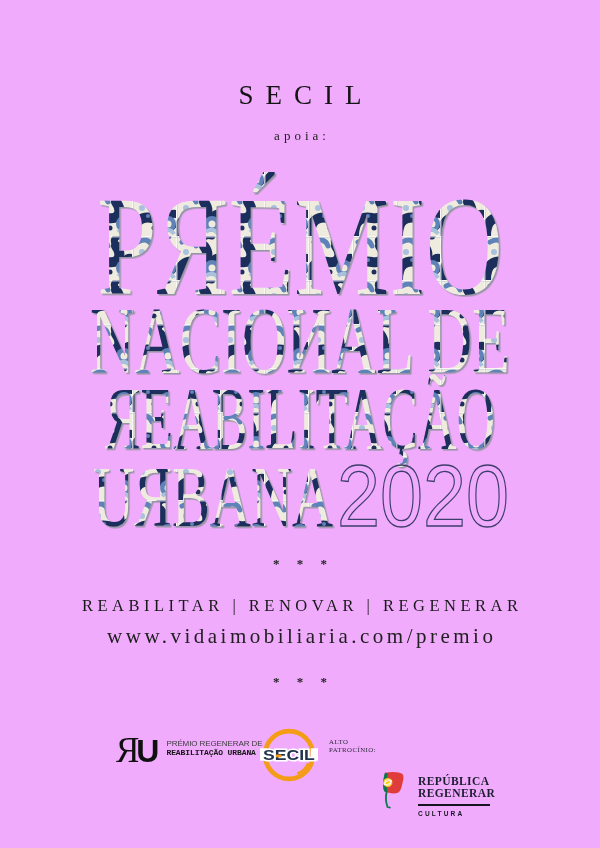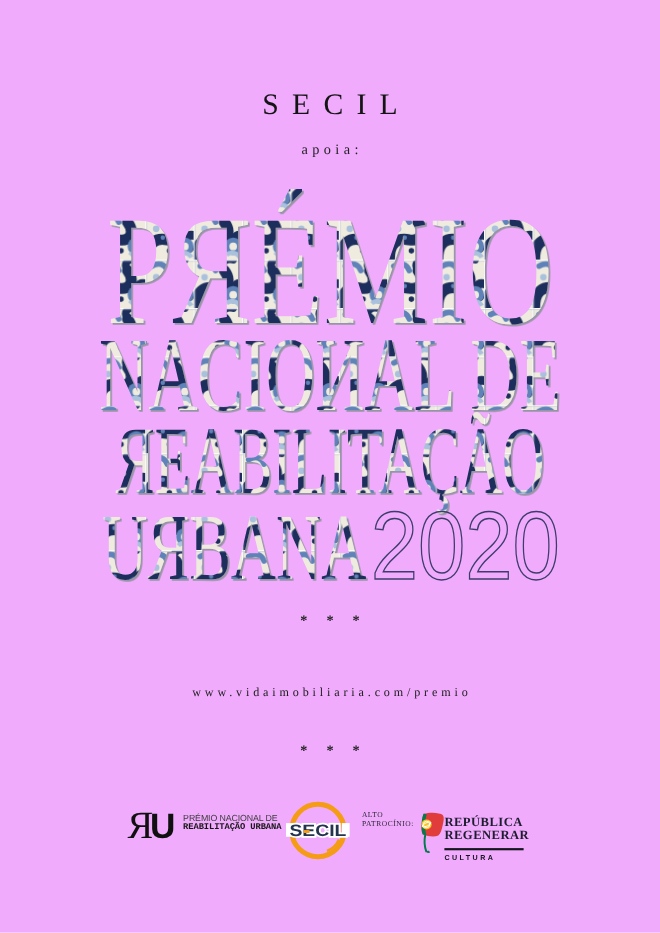--- a/index.html
+++ b/index.html
@@ -12,32 +12,32 @@
   .sponsor{top:80px;font-size:27px;letter-spacing:12px;text-indent:12px;color:#141414;}
   .apoia{top:128px;font-size:13px;letter-spacing:4px;text-indent:4px;color:#222;}
   
   .title-svg{position:absolute;left:0;top:148px;}
   .title-text{font-family:"Liberation Serif", serif;}
   
   .stars{font-size:13px;letter-spacing:7px;text-indent:7px;font-weight:600;color:#222;}
   .stars1{top:556px;}
   .stars2{top:674px;}
   .motto{top:596px;font-size:16.5px;letter-spacing:4.5px;text-indent:4.5px;color:#191919;}
-  .url{top:624px;font-size:11px;letter-spacing:3.5px;text-indent:3.5px;color:#202020;}
+  .url{top:624px;font-size:21px;letter-spacing:3.5px;text-indent:3.5px;color:#202020;}
   
   .footer-item{position:absolute;}
   .ru-logo{left:116px;top:733px;display:flex;align-items:flex-start;gap:7px;}
   .ru-mark{display:flex;align-items:baseline;line-height:1;}
   .ru-mark .r{font-size:35px;font-weight:400;color:#101010;font-family:"Liberation Serif",serif;}
   .ru-mark .u{font-size:32px;font-weight:700;color:#101010;font-family:"Liberation Sans",sans-serif;margin-left:-3px;}
   .ru-text{margin-top:6px;font-family:"Liberation Sans",sans-serif;font-size:8px;line-height:9px;letter-spacing:-0.1px;color:#3c3c3c;white-space:nowrap;}
   .ru-text .b{font-weight:700;color:#161616;font-family:Liberation Mono, monospace;}
   .secil-logo{left:260px;top:726px;}
   .alto{left:329px;top:738px;font-size:6.8px;line-height:8px;letter-spacing:0.5px;color:#2a2a38;white-space:nowrap;}
-  .republica{left:378px;top:737px;display:flex;gap:0;align-items:flex-start;}
+  .republica{left:378px;top:770px;display:flex;gap:14px;align-items:flex-start;}
   .rep-text{margin-top:5px;}
   .rep-line{font-family:"Liberation Serif",serif;font-weight:700;font-size:11.5px;line-height:12px;letter-spacing:0.4px;color:#1d1d30;white-space:nowrap;}
   .rep-rule{height:1.5px;background:#15151f;width:72px;margin-top:5px;}
   .rep-ministry{font-family:"Liberation Sans",sans-serif;font-size:6.5px;font-weight:700;letter-spacing:2.2px;color:#15151f;margin-top:4px;}
 </style>
 </head>
 <body>
 
 <div class="poster">
 
@@ -68,30 +68,31 @@
     <g filter="url(#sh)" fill="url(#az)" class="title-text">
       <text x="300" y="146" font-size="142" text-anchor="middle" textLength="406" lengthAdjust="spacingAndGlyphs">PЯÉMIO</text>
       <text x="300" y="225" font-size="96" text-anchor="middle" textLength="420" lengthAdjust="spacingAndGlyphs">NACIOИAL DE</text>
       <text x="300" y="300" font-size="88" text-anchor="middle" textLength="390" lengthAdjust="spacingAndGlyphs">ЯEABILITAÇÃO</text>
       <text x="93" y="378" font-size="86" text-anchor="start" textLength="240" lengthAdjust="spacingAndGlyphs">UЯBANA</text>
     </g>
     <text x="337" y="378" font-size="88" text-anchor="start" textLength="172" lengthAdjust="spacingAndGlyphs" font-family="Liberation Sans, sans-serif" fill="none" stroke="#3d3d6b" stroke-width="1.3">2020</text>
   </svg>
 
   <div class="center stars stars1">* * *</div>
+  <div class="center motto">REABILITAR | RENOVAR | REGENERAR</div>
   <div class="center url">www.vidaimobiliaria.com/premio</div>
   <div class="center stars stars2">* * *</div>
 
   <div class="footer-item ru-logo">
     <div class="ru-mark">
       <span class="r">Я</span>
       <span class="u">U</span>
     </div>
     <div class="ru-text">
-      <div>PRÉMIO NACIONAL DE</div>
+      <div>PRÉMIO REGENERAR DE</div>
       <div class="b">REABILITAÇÃO URBANA</div>
     </div>
   </div>
 
   <div class="footer-item secil-logo">
     <svg width="58" height="58" viewBox="0 0 56 56">
       <circle cx="28" cy="28" r="23" fill="none" stroke="#F59C16" stroke-width="4.5"></circle>
       <rect x="0" y="21.5" width="7" height="12" fill="#ffffff"></rect>
       <rect x="49" y="21.5" width="7" height="12" fill="#ffffff"></rect>
       <path d="M36 46 A19 19 0 0 0 46.5 36" fill="none" stroke="#F59C16" stroke-width="2.2"></path>

